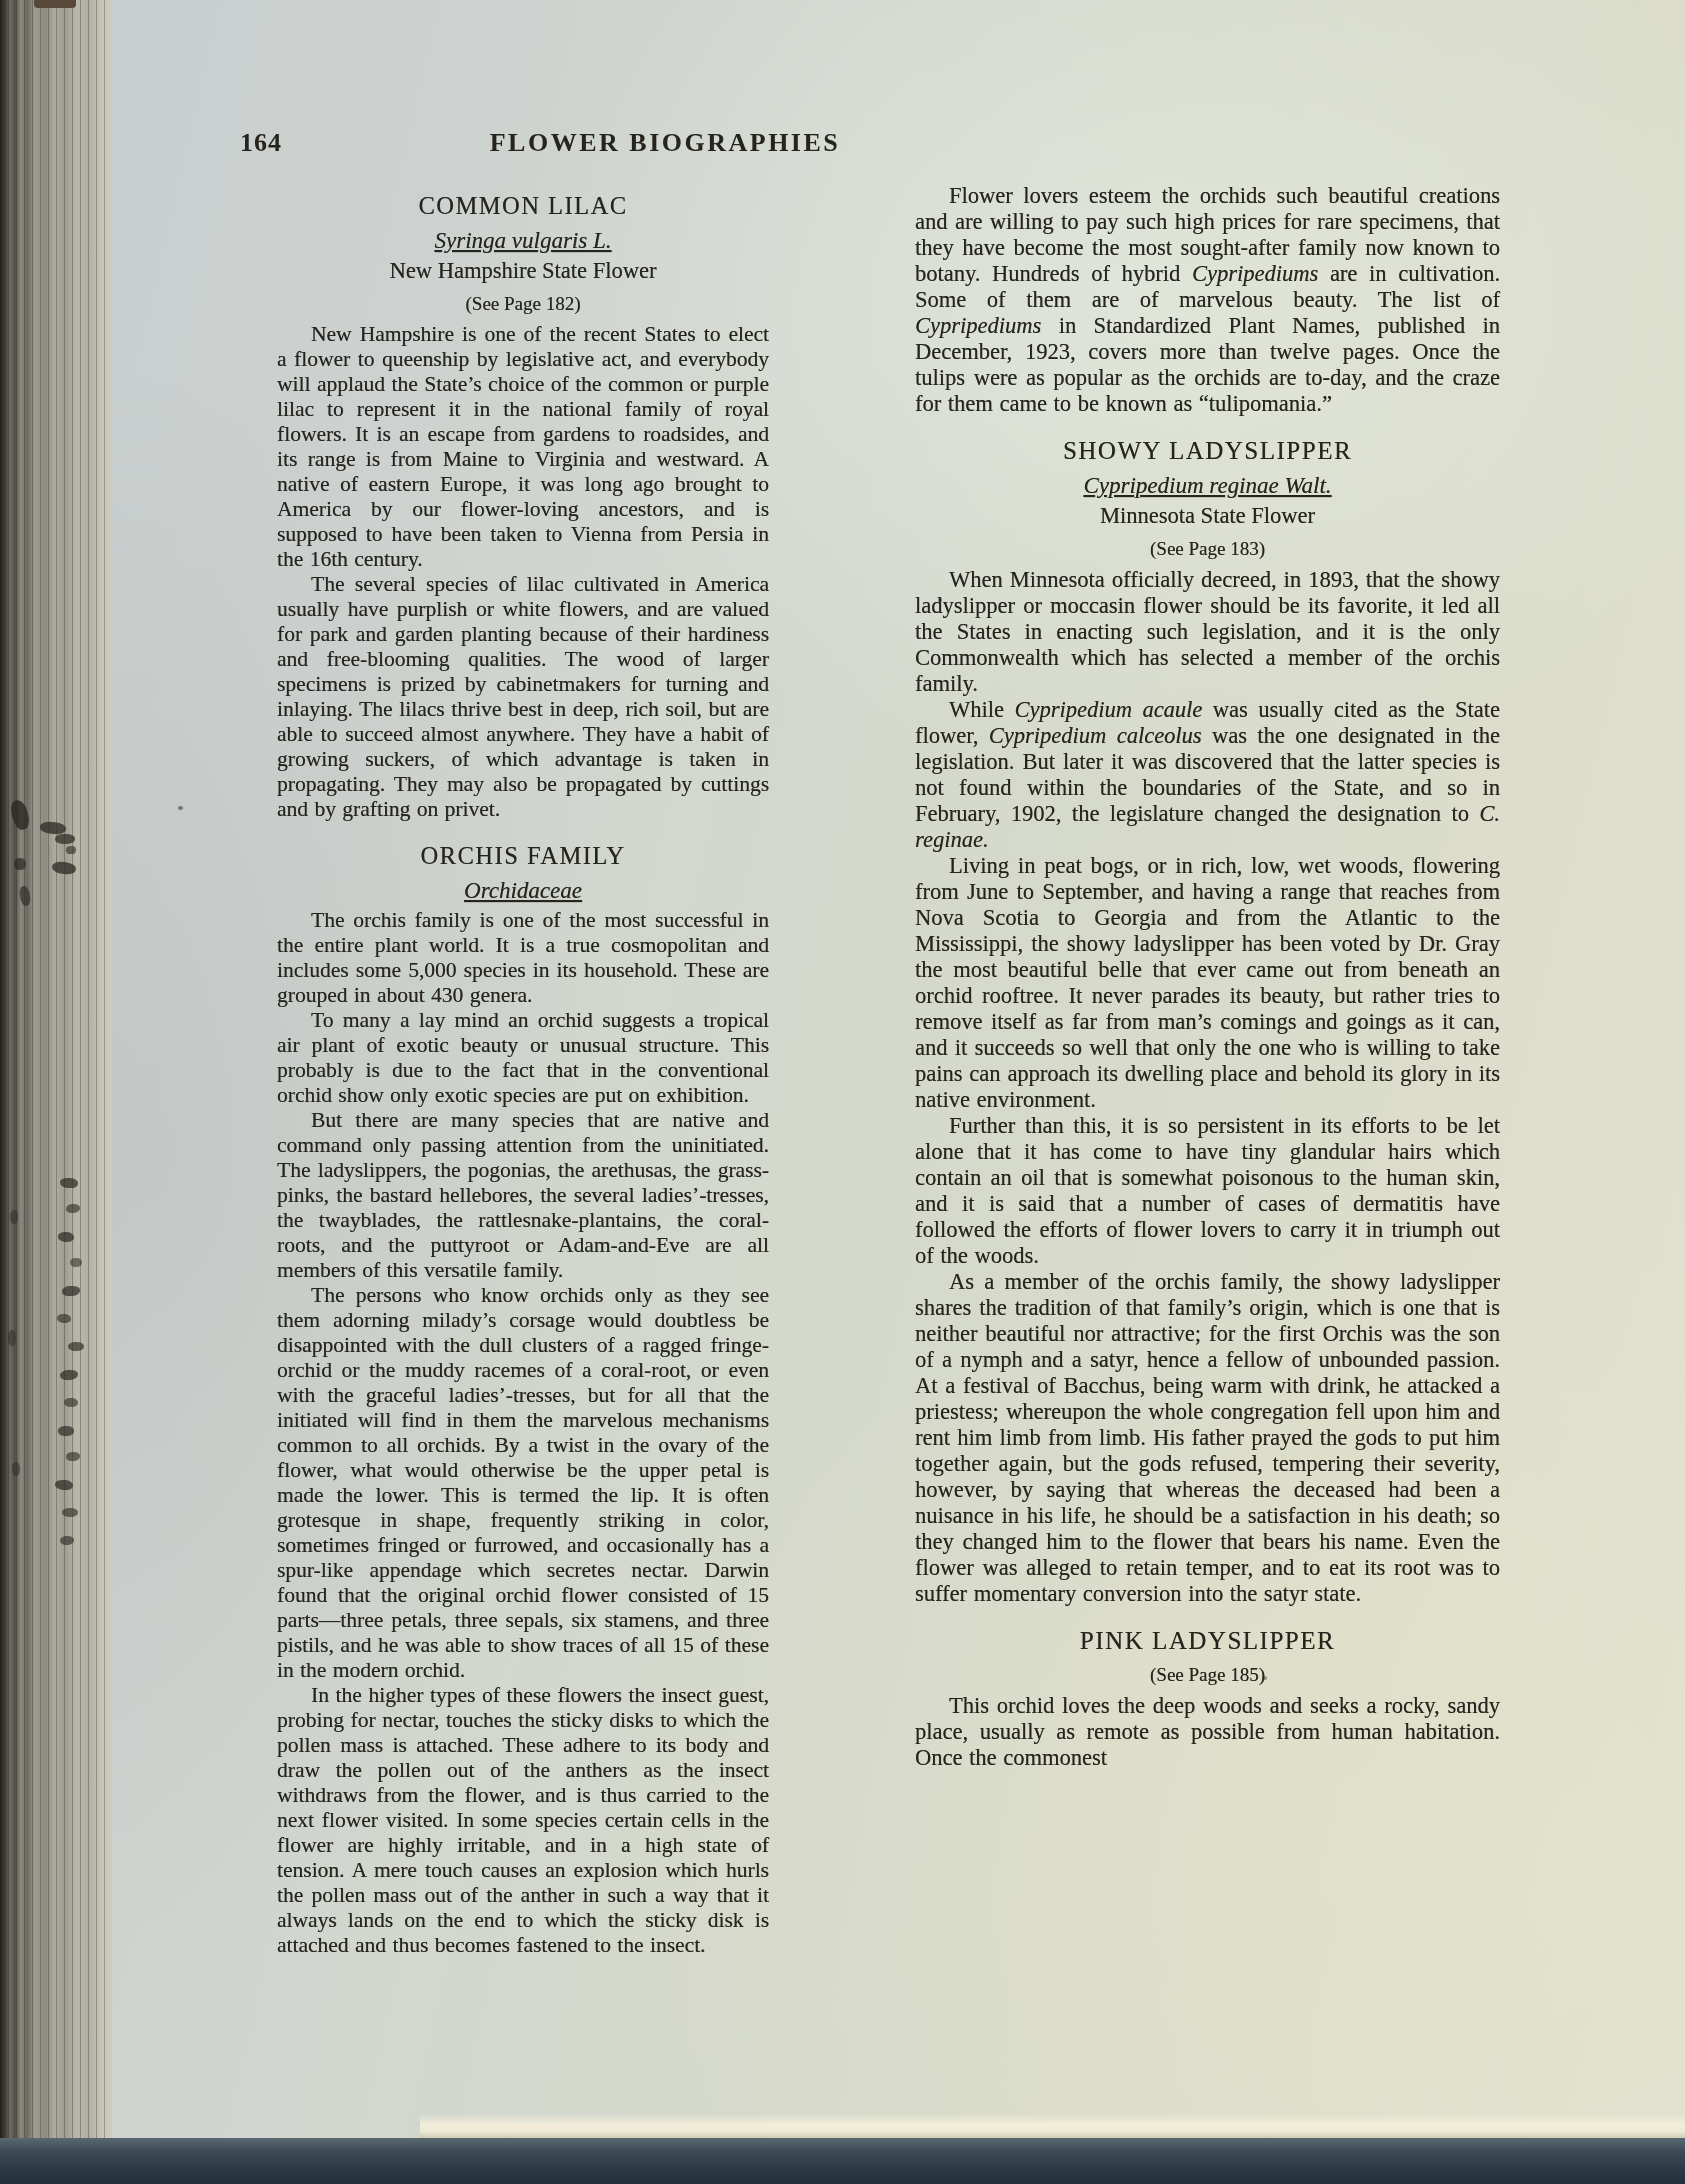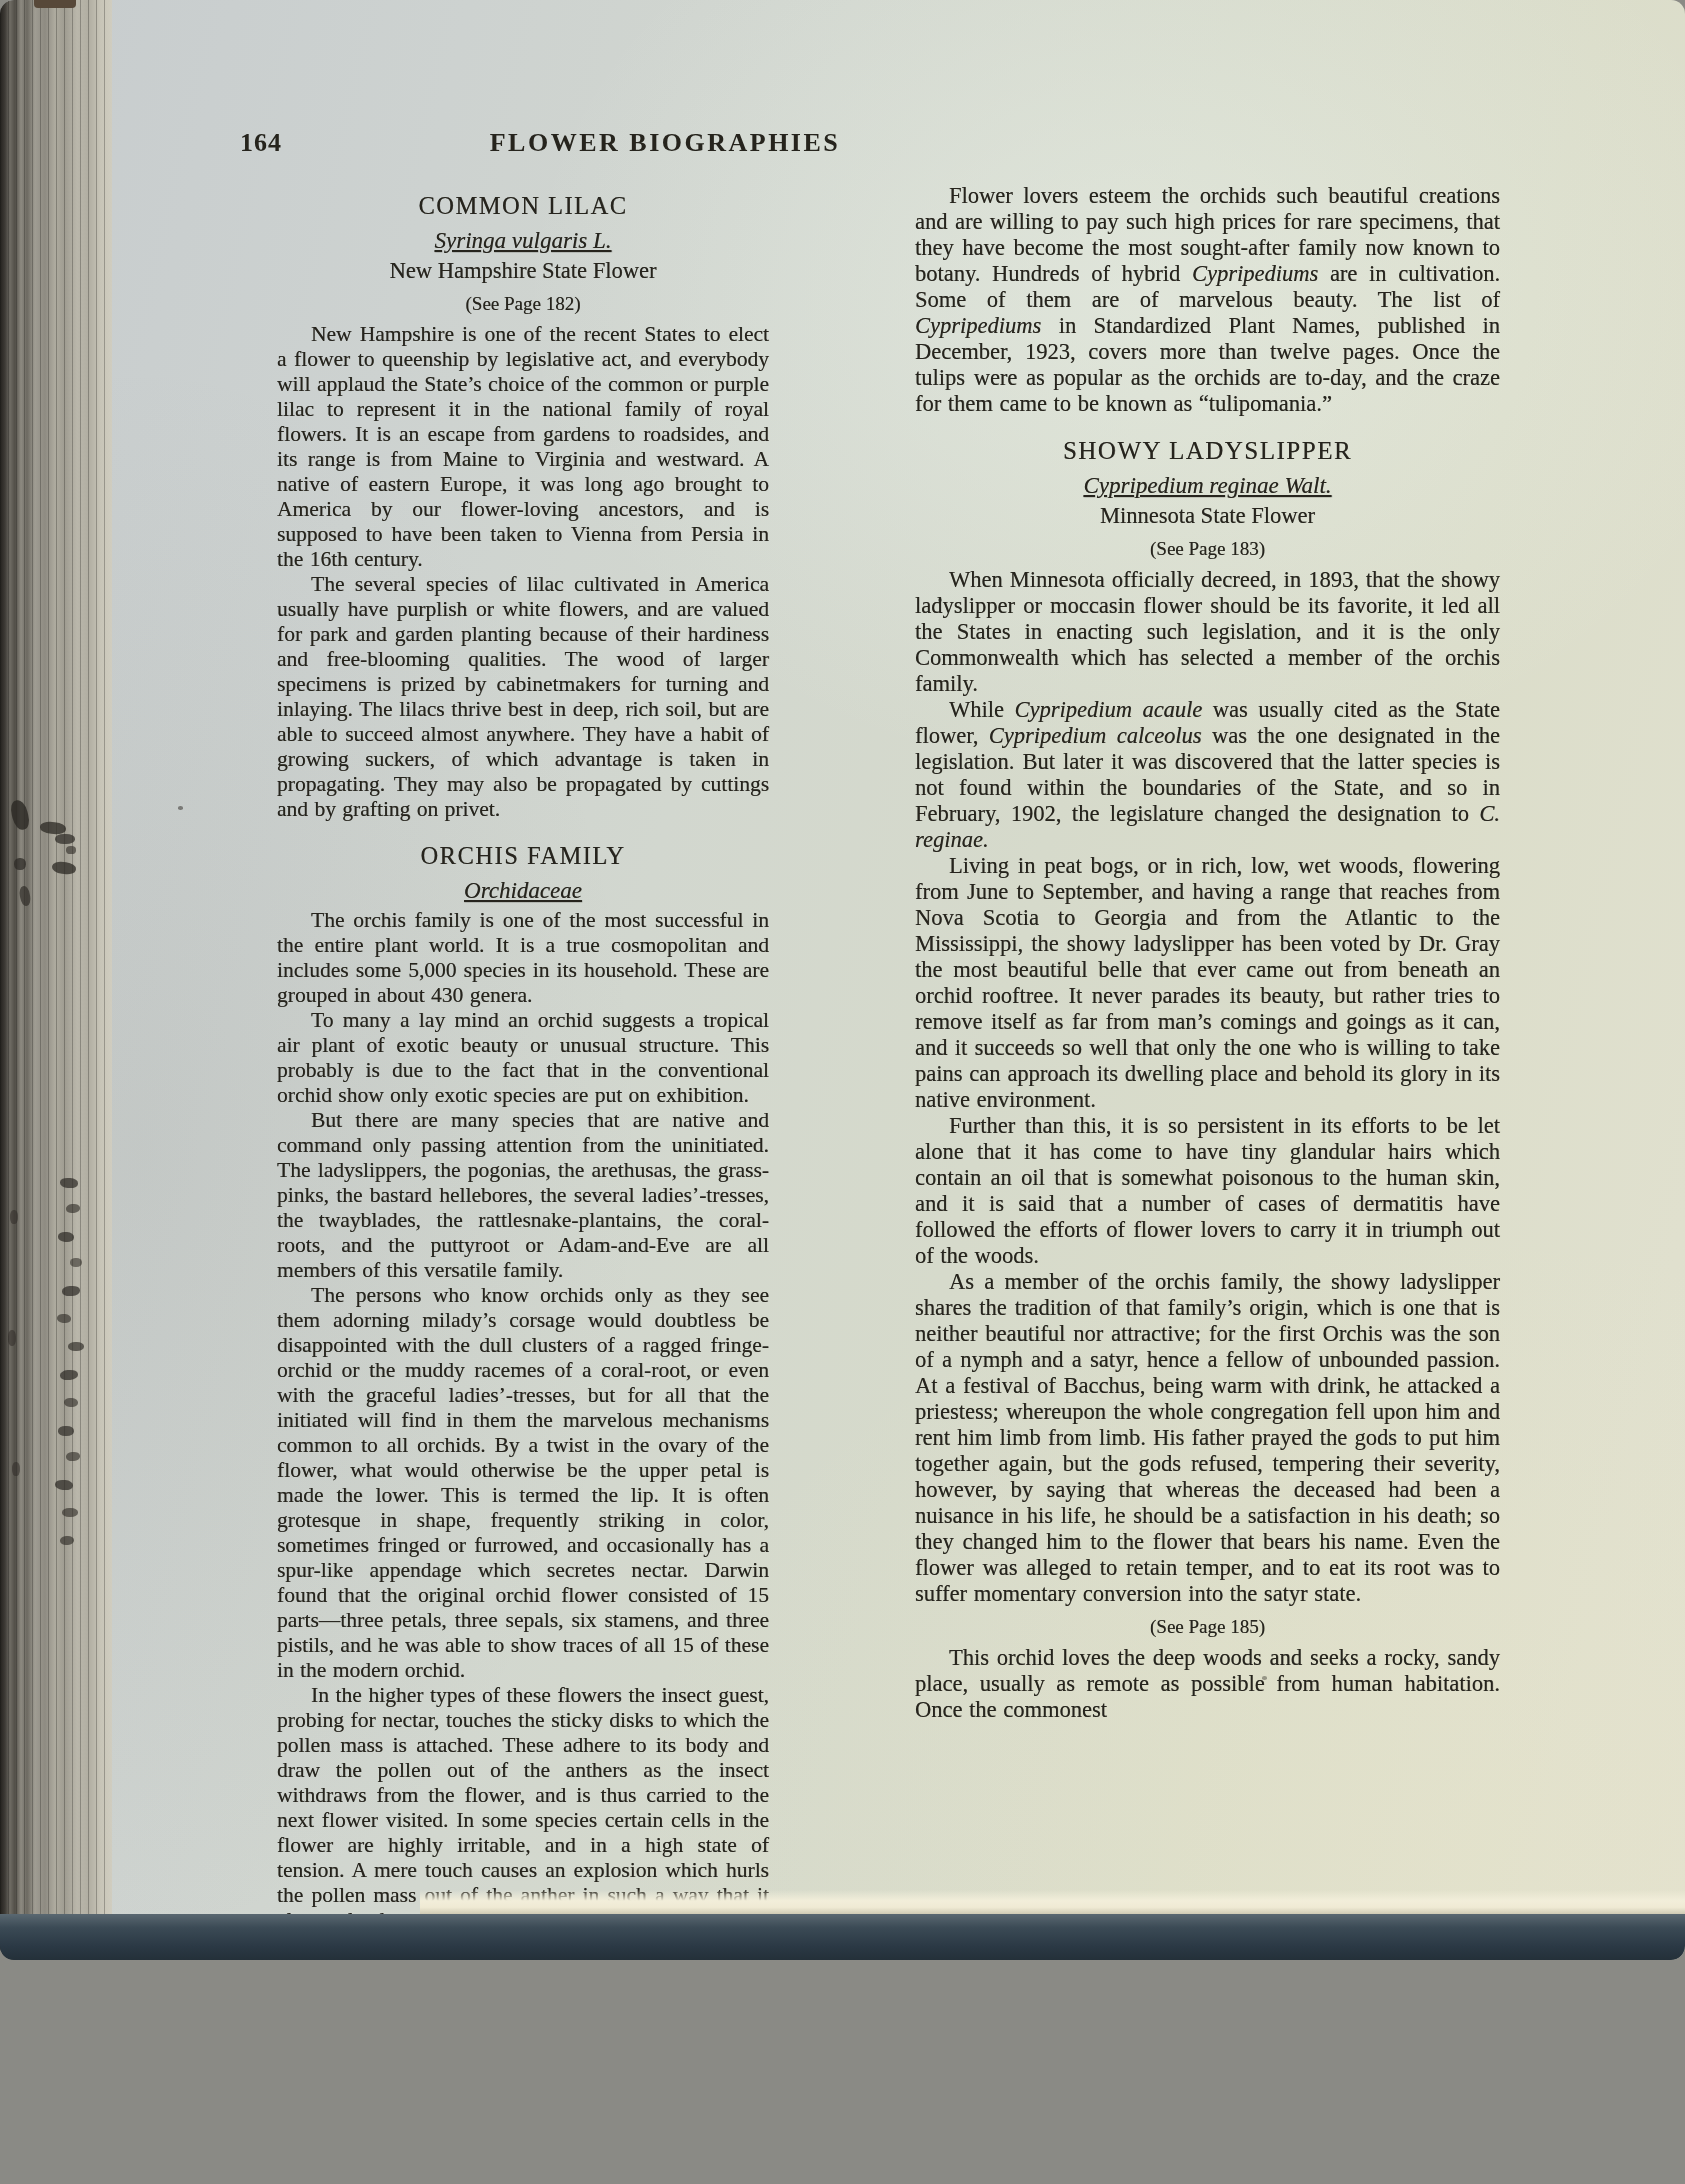--- a/index.html
+++ b/index.html
@@ -1,27 +1,26 @@
 <!DOCTYPE html>
 <html><head>
 <meta charset="utf-8">
 <title>Flower Biographies — page 164</title>
 <style>
   html,body { margin:0; padding:0; background:#8a8a85; }
   .scan {
     position:relative;
-    width:1685px; height:1960px;
+    width:1685px; height:2184px;
     margin:0 auto;
     overflow:hidden;
     font-family:"Liberation Serif","DejaVu Serif",serif;
     color:#26241d;
     background:linear-gradient(103deg,
       #c7ccce 0%, #cdd2d0 22%, #d2d7cf 40%, #d6dacb 58%,
       #dbddca 75%, #e0e0ce 92%, #e2e1cf 100%);
-    border-radius:14px;
   }
   .scan::before {
     content:""; position:absolute; inset:0; z-index:0; pointer-events:none;
     background:
       radial-gradient(ellipse 900px 700px at 1150px 300px, rgba(236,243,236,0.45), transparent 70%),
       radial-gradient(ellipse 1200px 900px at 1450px 1850px, rgba(233,229,200,0.35), transparent 70%),
       radial-gradient(ellipse 700px 1100px at 140px 1150px, rgba(115,115,105,0.10), transparent 72%);
   }
   
   .binding {
@@ -108,20 +107,21 @@
       <p class="blk-para">Flower lovers esteem the orchids such beautiful creations and are willing to pay such high prices for rare specimens, that they have become the most sought-after family now known to botany. Hundreds of hybrid <i>Cypripediums</i> are in cultivation.  Some of them are of marvelous beauty. The list of <i>Cypripediums</i> in Standardized Plant Names, published in December, 1923, covers more than twelve pages.  Once the tulips were as popular as the orchids are to-day, and the craze for them came to be known as “tulipomania.”</p>
       <div class="blk-title">SHOWY LADYSLIPPER</div>
       <div class="blk-species">Cypripedium reginae Walt.</div>
       <div class="blk-subtitle">Minnesota State Flower</div>
       <div class="blk-pageref">(See Page 183)</div>
       <p class="blk-para">When Minnesota officially decreed, in 1893, that the showy ladyslipper or moccasin flower should be its favorite, it led all the States in enacting such legislation, and it is the only Commonwealth which has selected a member of the orchis family.</p>
       <p class="blk-para">While <i>Cypripedium acaule</i> was usually cited as the State flower, <i>Cypripedium calceolus</i> was the one designated in the legislation.  But later it was discovered that the latter species is not found within the boundaries of the State, and so in February, 1902, the legislature changed the designation to <i>C. reginae.</i></p>
       <p class="blk-para">Living in peat bogs, or in rich, low, wet woods, flowering from June to September, and having a range that reaches from Nova Scotia to Georgia and from the Atlantic to the Mississippi, the showy ladyslipper has been voted by Dr. Gray the most beautiful belle that ever came out from beneath an orchid rooftree.  It never parades its beauty, but rather tries to remove itself as far from man’s comings and goings as it can, and it succeeds so well that only the one who is willing to take pains can approach its dwelling place and behold its glory in its native environment.</p>
       <p class="blk-para">Further than this, it is so persistent in its efforts to be let alone that it has come to have tiny glandular hairs which contain an oil that is somewhat poisonous to the human skin, and it is said that a number of cases of dermatitis have followed the efforts of flower lovers to carry it in triumph out of the woods.</p>
       <p class="blk-para">As a member of the orchis family, the showy ladyslipper shares the tradition of that family’s origin, which is one that is neither beautiful nor attractive; for the first Orchis was the son of a nymph and a satyr, hence a fellow of unbounded passion.  At a festival of Bacchus, being warm with drink, he attacked a priestess; whereupon the whole congregation fell upon him and rent him limb from limb.  His father prayed the gods to put him together again, but the gods refused, tempering their severity, however, by saying that whereas the deceased had been a nuisance in his life, he should be a satisfaction in his death; so they changed him to the flower that bears his name. Even the flower was alleged to retain temper, and to eat its root was to suffer momentary conversion into the satyr state.</p>
+      <div class="blk-title">PINK LADYSLIPPER</div>
       <div class="blk-pageref">(See Page 185)</div>
       <p class="blk-para">This orchid loves the deep woods and seeks a rocky, sandy place, usually as remote as possible from human habitation.  Once the commonest</p>
     </div>
 
   <div class="bottom-paper-edge"></div>
   <div class="bottom-band"></div>
 <div class="smudge" style="left: 12px; top: 800px; width: 16px; height: 30px; opacity: 0.8; transform: rotate(-15deg);"></div>
     <div class="smudge" style="left: 40px; top: 822px; width: 26px; height: 12px; opacity: 0.75; transform: rotate(5deg);"></div>
     <div class="smudge" style="left: 55px; top: 834px; width: 20px; height: 10px; opacity: 0.7; transform: rotate(0deg);"></div>
     <div class="smudge" style="left: 66px; top: 846px; width: 10px; height: 8px; opacity: 0.6; transform: rotate(0deg);"></div>

